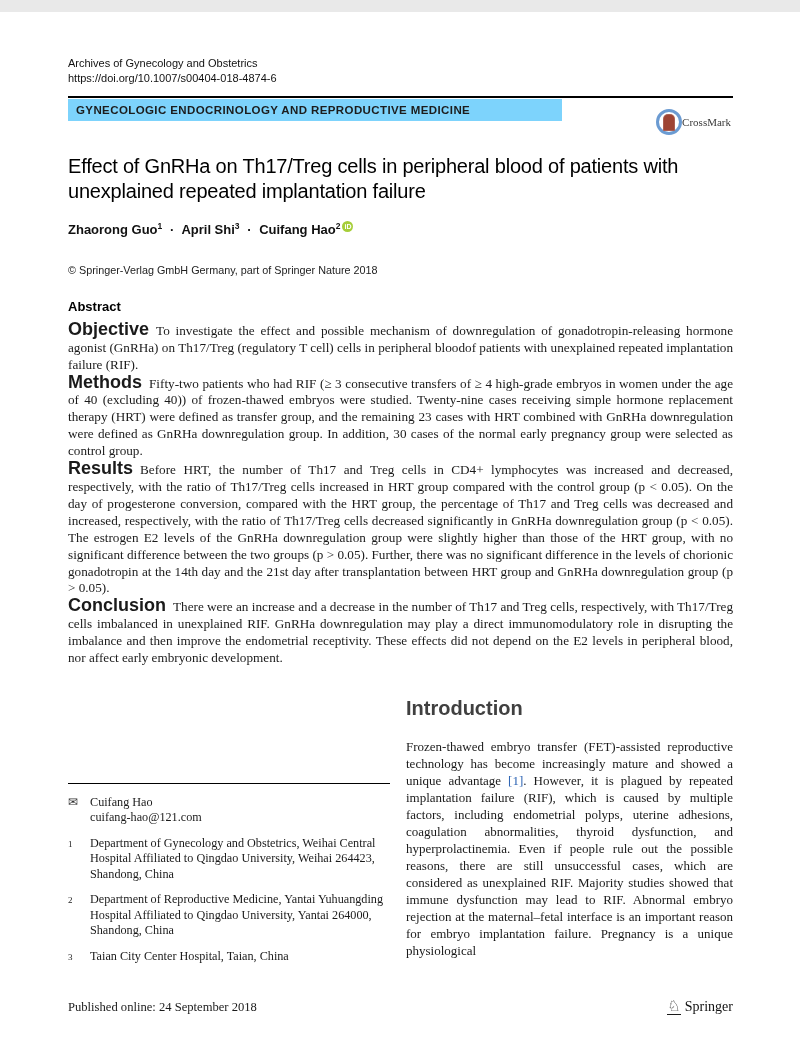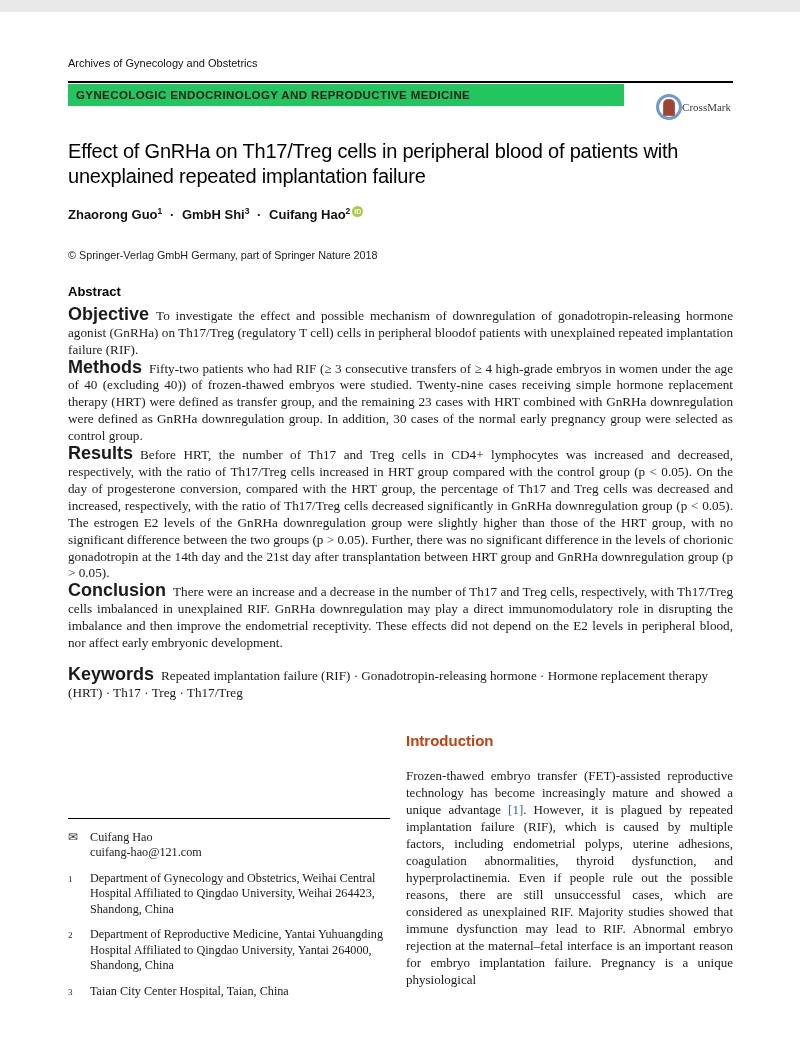--- a/index.html
+++ b/index.html
@@ -14,21 +14,21 @@
     overflow: hidden;
     padding-left: 21px;
   }
   .content { position: absolute; left: 68px; top: 44px; width: 665px; }
 
   
   .jmeta { font-family: "Liberation Sans", sans-serif; font-size: 11px; line-height: 15px; color: #111; }
   .jmeta .doi { color: #111; text-decoration: none; }
   .banner-row { position: relative; margin-top: 10px; border-top: 2.5px solid #000; }
   .banner {
-    margin-top: 1px; width: 556px; height: 22px; background: #22c55e;
+    margin-top: 1px; width: 494px; height: 22px; background: #7dd3fc;
     font-family: "Liberation Sans", sans-serif; font-weight: bold;
     font-size: 11.5px; line-height: 22px; letter-spacing: 0.4px;
     color: #1c1c1c; padding-left: 8px;
   }
   .crossmark { position: absolute; right: 2px; top: 11px; display: flex; align-items: center; cursor: pointer; }
   .cm-ring {
     width: 26px; height: 26px; border-radius: 50%;
     border: 3px solid #6b9bd2; background: #fff;
     display: flex; align-items: center; justify-content: center;
   }
@@ -58,21 +58,21 @@
   .abs-head { margin-top: 21px; font-family: "Liberation Sans", sans-serif; font-weight: bold; font-size: 13px; color: #000; }
   .abs-body { margin-top: 7px; font-size: 13.2px; line-height: 16.9px; text-align: justify; }
   .abs-body p { margin: 0; }
   .lbl { font-family: "Liberation Sans", sans-serif; font-weight: bold; font-size: 18px; margin-right: 7px; }
   .keywords { margin-top: 14px; font-size: 13.2px; line-height: 16.9px; text-align: left; }
 
   
   .cols { display: flex; margin-top: 30px; }
   .col-left { width: 322px; margin-right: 16px; position: relative; }
   .col-right { width: 327px; }
-  .intro-head { font-family: "Liberation Sans", sans-serif; font-weight: bold; font-size: 15px; color: #c2410c; }
+  .intro-head { font-family: "Liberation Sans", sans-serif; font-weight: bold; font-size: 20px; color: #404040; }
   .intro-body { margin-top: 18px; font-size: 13px; line-height: 17px; text-align: justify; }
   .ref-link { color: #2d64b4; cursor: pointer; }
 
   
   .footnote-block { margin-top: 86px; border-top: 1px solid #000; padding-top: 11px; font-size: 12.2px; line-height: 15.5px; }
   .corr { display: flex; }
   .env { width: 22px; font-size: 12px; color: #333; flex: none; }
   .corr-email { cursor: pointer; }
   .affil { display: flex; margin-top: 10px; }
   .affil .fn-num { width: 22px; flex: none; font-size: 9px; vertical-align: top; padding-top: 1px; }
@@ -89,57 +89,55 @@
   .springer-word { font-family: "Liberation Serif", serif; font-size: 14px; color: #111; }
 </style>
 </head>
 <body>
 
 <div class="page">
   <div class="content">
 
     <div class="jmeta">
       <div>Archives of Gynecology and Obstetrics</div>
+      <div class="doi">https://doi.org/10.1007/s00404-018-4874-6</div>
     </div>
 
     <div class="banner-row">
       <div class="banner">GYNECOLOGIC ENDOCRINOLOGY AND REPRODUCTIVE MEDICINE</div>
       <div class="crossmark">
         <div class="cm-ring">
           <div class="cm-brick"></div>
         </div>
         <div class="cm-label">CrossMark</div>
       </div>
     </div>
 
     <div class="title">Effect of GnRHa on Th17/Treg cells in peripheral blood of patients with unexplained repeated implantation failure</div>
 
     <div class="authors">
       <span><span>Zhaorong Guo</span><sup>1</sup></span>
       <span class="sep">·</span>
-      <span><span>GmbH Shi</span><sup>3</sup></span>
+      <span><span>April Shi</span><sup>3</sup></span>
       <span class="sep">·</span>
       <span><span>Cuifang Hao</span><sup>2</sup></span><span class="orcid">iD</span>
     </div>
 
     <div class="dates">
       <div>© Springer-Verlag GmbH Germany, part of Springer Nature 2018</div>
     </div>
 
     <div class="abs-head">Abstract</div>
     <div class="abs-body">
       <p><span class="lbl">Objective</span><span>To investigate the effect and possible mechanism of downregulation of gonadotropin-releasing hormone agonist (GnRHa) on Th17/Treg (regulatory T cell) cells in peripheral bloodof patients with unexplained repeated implantation failure (RIF).</span></p>
       <p><span class="lbl">Methods</span><span>Fifty-two patients who had RIF (≥ 3 consecutive transfers of ≥ 4 high-grade embryos in women under the age of 40 (excluding 40)) of frozen-thawed embryos were studied. Twenty-nine cases receiving simple hormone replacement therapy (HRT) were defined as transfer group, and the remaining 23 cases with HRT combined with GnRHa downregulation were defined as GnRHa downregulation group. In addition, 30 cases of the normal early pregnancy group were selected as control group.</span></p>
       <p><span class="lbl">Results</span><span>Before HRT, the number of Th17 and Treg cells in CD4+ lymphocytes was increased and decreased, respectively, with the ratio of Th17/Treg cells increased in HRT group compared with the control group (p &lt; 0.05). On the day of progesterone conversion, compared with the HRT group, the percentage of Th17 and Treg cells was decreased and increased, respectively, with the ratio of Th17/Treg cells decreased significantly in GnRHa downregulation group (p &lt; 0.05). The estrogen E2 levels of the GnRHa downregulation group were slightly higher than those of the HRT group, with no significant difference between the two groups (p &gt; 0.05). Further, there was no significant difference in the levels of chorionic gonadotropin at the 14th day and the 21st day after transplantation between HRT group and GnRHa downregulation group (p &gt; 0.05).</span></p>
       <p><span class="lbl">Conclusion</span><span>There were an increase and a decrease in the number of Th17 and Treg cells, respectively, with Th17/Treg cells imbalanced in unexplained RIF. GnRHa downregulation may play a direct immunomodulatory role in disrupting the imbalance and then improve the endometrial receptivity. These effects did not depend on the E2 levels in peripheral blood, nor affect early embryonic development.</span></p>
     </div>
 
-    <div class="keywords">
-      <span class="lbl">Keywords</span><span>Repeated implantation failure (RIF) · Gonadotropin-releasing hormone · Hormone replacement therapy (HRT) · Th17 · Treg · Th17/Treg</span>
-    </div>
 
     <div class="cols">
 
       <div class="col-left">
         <div class="footnote-block">
           <div class="corr">
             <span class="env">✉</span>
             <span>
               <span>Cuifang Hao</span><br>
               <span class="corr-email">cuifang-hao@121.com</span>
@@ -161,13 +159,20 @@
       </div>
 
       <div class="col-right">
         <div class="intro-head">Introduction</div>
         <p class="intro-body"><span>Frozen-thawed embryo transfer (FET)-assisted reproductive technology has become increasingly mature and showed a unique advantage </span><span class="ref-link">[1]</span><span>. However, it is plagued by repeated implantation failure (RIF), which is caused by multiple factors, including endometrial polyps, uterine adhesions, coagulation abnormalities, thyroid dysfunction, and hyperprolactinemia. Even if people rule out the possible reasons, there are still unsuccessful cases, which are considered as unexplained RIF. Majority studies showed that immune dysfunction may lead to RIF. Abnormal embryo rejection at the maternal–fetal interface is an important reason for embryo implantation failure. Pregnancy is a unique physiological</span></p>
       </div>
 
     </div>
   </div>
 
+  <div class="bottom-row">
+    <div>Published online: 24 September 2018</div>
+    <div class="springer">
+      <span class="springer-horse">♘</span>
+      <span class="springer-word">Springer</span>
+    </div>
+  </div>
 </div>
 
 </body></html>

